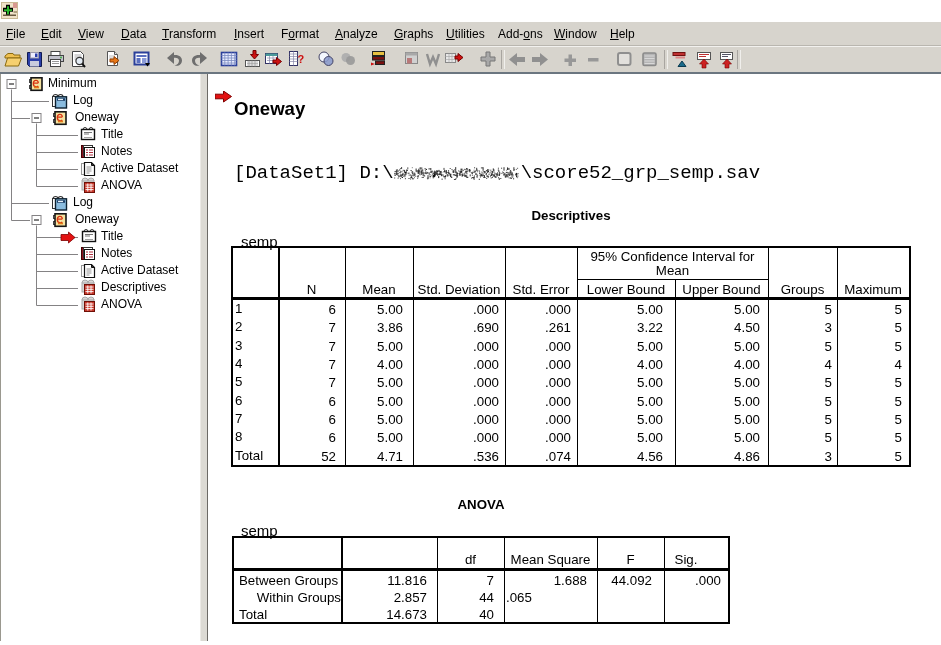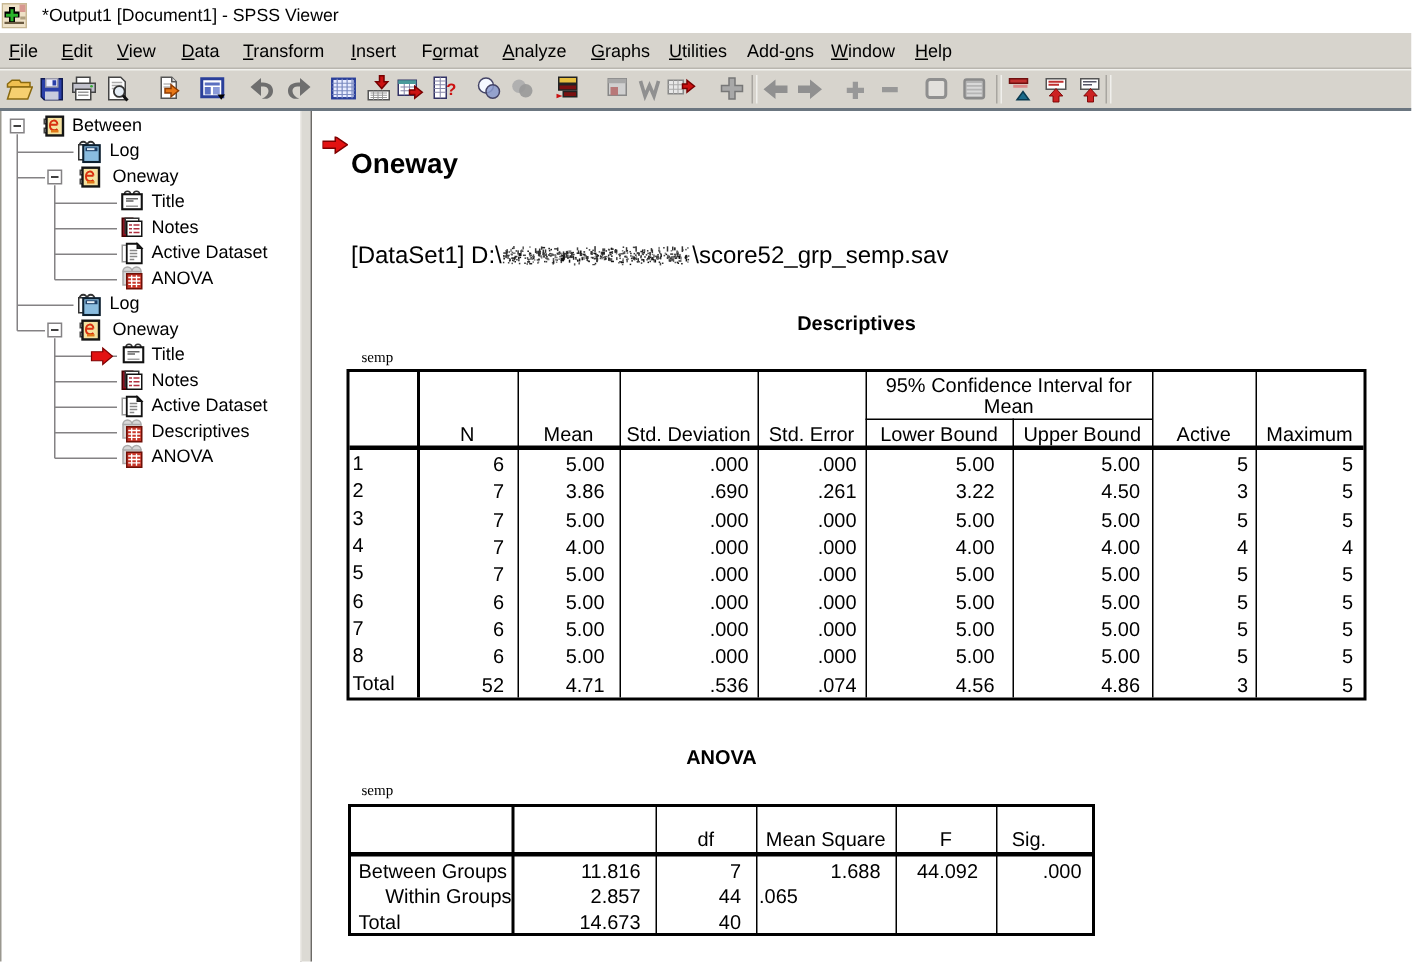--- a/index.html
+++ b/index.html
@@ -22,45 +22,44 @@
 
 #mainwrap{left:0;top:72px;width:941px;height:569px;background:#fff;
  border-top:2px solid #6b7680;}
 #tree{left:0;top:74px;width:199px;height:567px;background:#fff;
  border-left:1px solid #9a988f;border-right:1px solid #6c6a66;}
 #splitter{left:200px;top:74px;width:7px;height:567px;background:#dcdad4;border-left:1px solid #eceae6;}
 #content{left:207px;top:74px;width:734px;height:567px;background:#fff;
  border-left:1px solid #6c6a66;}
 
 .titem{position:absolute;font-size:12px;color:#000;white-space:nowrap;}
-#dsline{left:234px;top:162px;font-size:16px;font-family:Liberation Sans, sans-serif;
+#dsline{left:234px;top:162px;font-size:19px;font-family:Liberation Mono, monospace;
  white-space:pre;text-align:right;}
 #scrib{display:inline-block;width:127px;height:13px;vertical-align:-2px;}
-.caption{position:absolute;font-size:10px;font-family:Liberation Serif, serif;}
+.caption{position:absolute;font-size:15px;}
 .ttitle{position:absolute;font-size:13.3px;font-weight:bold;text-align:center;}
 
 .tbl{position:absolute;border:2px solid #000;}
 .vline{position:absolute;background:#000;width:1px;}
 .hline{position:absolute;background:#000;height:1px;}
 .cell{position:absolute;font-size:13.3px;white-space:nowrap;}
 .hdr{text-align:center;}
 </style>
 </head>
 <body>
 
 <div class="abs" id="titlebar">
  <svg class="abs" style="left:1px;top:2px" width="17" height="17" viewBox="0 0 17 17">
   <rect x="0.5" y="0.5" width="16" height="16" fill="#efe2c8" stroke="#c8b894"></rect>
   <rect x="12" y="1" width="4" height="5" fill="#d89890"></rect>
   <rect x="2" y="12.5" width="13" height="1.5" fill="#6a5a40"></rect>
   <rect x="12.5" y="9" width="3.5" height="2" fill="#b0a080"></rect>
   <path d="M4,1.5 h4 v3 h3 v4 h-3 v3 h-4 v-3 h-3 v-4 h3 z" fill="#000" transform="translate(1,1.2)"></path>
   <path d="M5,3 h2 v3 h3 v2 h-3 v3 h-2 v-3 h-3 v-2 h3 z" fill="#2ab52a" transform="translate(1,1.2)"></path>
  </svg>
- <span class="abs" id="titletext">*Output1 [Document1] - SPSS Viewer</span>
 </div>
 
 <div class="abs" id="menubar">
  <span style="left:6px"><u>F</u>ile</span>
  <span style="left:41px"><u>E</u>dit</span>
  <span style="left:78px"><u>V</u>iew</span>
  <span style="left:121px"><u>D</u>ata</span>
  <span style="left:162px"><u>T</u>ransform</span>
  <span style="left:234px"><u>I</u>nsert</span>
  <span style="left:281px">F<u>o</u>rmat</span>
@@ -332,21 +331,21 @@
       <g transform="translate(81,224)">
         <path d="M1,2 a3,3 0 0 1 6,0 M7,2 a3,3 0 0 1 6,0" fill="#d8d8d8" stroke="#aaa"></path>
         <rect x="1" y="2" width="12" height="9" fill="#d8d8d8" stroke="#aaa"></rect>
         <rect x="3.5" y="3.5" width="10" height="10" fill="#c8372a" stroke="#6e0f06"></rect>
         <path d="M4.5,6 h8 M4.5,8.3 h8 M4.5,10.6 h8" stroke="#fff" stroke-width="0.9"></path>
         <path d="M6.8,4.5 v8 M10,4.5 v8" stroke="#fff" stroke-width="0.9"></path>
       </g>
     </g>
 </svg>
 <div id="treelabels">
-    <div class="abs titem" style="left:48px;top:76px">Between</div>
+    <div class="abs titem" style="left:48px;top:76px">Minimum</div>
     <div class="abs titem" style="left:73px;top:93px">Log</div>
     <div class="abs titem" style="left:75px;top:110px">Oneway</div>
     <div class="abs titem" style="left:101px;top:127px">Title</div>
     <div class="abs titem" style="left:101px;top:144px">Notes</div>
     <div class="abs titem" style="left:101px;top:161px">Active Dataset</div>
     <div class="abs titem" style="left:101px;top:178px">ANOVA</div>
     <div class="abs titem" style="left:73px;top:195px">Log</div>
     <div class="abs titem" style="left:75px;top:212px">Oneway</div>
     <div class="abs titem" style="left:101px;top:229px">Title</div>
     <div class="abs titem" style="left:101px;top:246px">Notes</div>
@@ -807,21 +806,21 @@
     <div class="vline" style="left:604px;top:0px;height:217px;width:1px"></div>
     <div class="hline" style="left:344px;top:31px;width:191px"></div>
     <div class="hline" style="left:0;top:49px;width:676px;height:3px"></div>
     <div class="cell hdr" style="left:345px;top:2px;width:189px;line-height:14px">95% Confidence Interval for<br>Mean</div>
     <div class="cell hdr" style="left:45px;top:34px;width:67px;line-height:15px">N</div>
     <div class="cell hdr" style="left:112px;top:34px;width:68px;line-height:15px">Mean</div>
     <div class="cell hdr" style="left:180px;top:34px;width:92px;line-height:15px">Std. Deviation</div>
     <div class="cell hdr" style="left:272px;top:34px;width:72px;line-height:15px">Std. Error</div>
     <div class="cell hdr" style="left:344px;top:34px;width:98px;line-height:15px">Lower Bound</div>
     <div class="cell hdr" style="left:442px;top:34px;width:93px;line-height:15px">Upper Bound</div>
-    <div class="cell hdr" style="left:535px;top:34px;width:69px;line-height:15px">Active</div>
+    <div class="cell hdr" style="left:535px;top:34px;width:69px;line-height:15px">Groups</div>
     <div class="cell hdr" style="left:604px;top:34px;width:72px;line-height:15px">Maximum</div>
     <div class="cell" style="left:2px;top:52px;width:43px">
       <div style="position:absolute;top:0px;height:18.33px;line-height:18.33px;text-align:left;width:43px">1</div>
       <div style="position:absolute;top:18.33px;height:18.33px;line-height:18.33px;text-align:left;width:43px">2</div>
       <div style="position:absolute;top:36.66px;height:18.33px;line-height:18.33px;text-align:left;width:43px">3</div>
       <div style="position:absolute;top:54.989999999999995px;height:18.33px;line-height:18.33px;text-align:left;width:43px">4</div>
       <div style="position:absolute;top:73.32px;height:18.33px;line-height:18.33px;text-align:left;width:43px">5</div>
       <div style="position:absolute;top:91.64999999999999px;height:18.33px;line-height:18.33px;text-align:left;width:43px">6</div>
       <div style="position:absolute;top:109.97999999999999px;height:18.33px;line-height:18.33px;text-align:left;width:43px">7</div>
       <div style="position:absolute;top:128.31px;height:18.33px;line-height:18.33px;text-align:left;width:43px">8</div>

